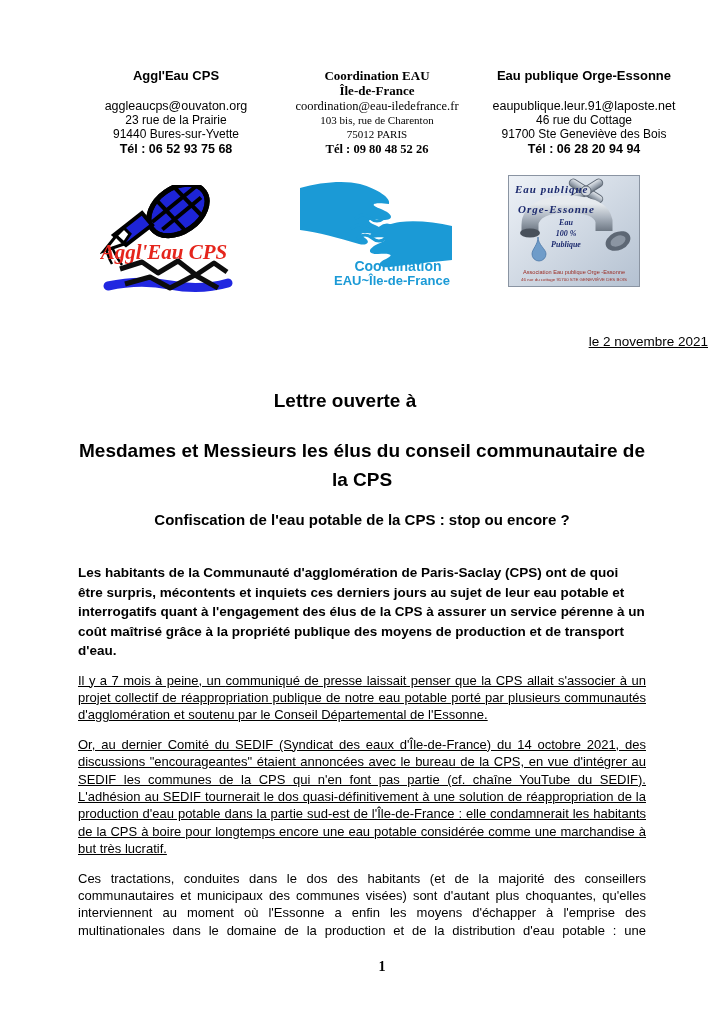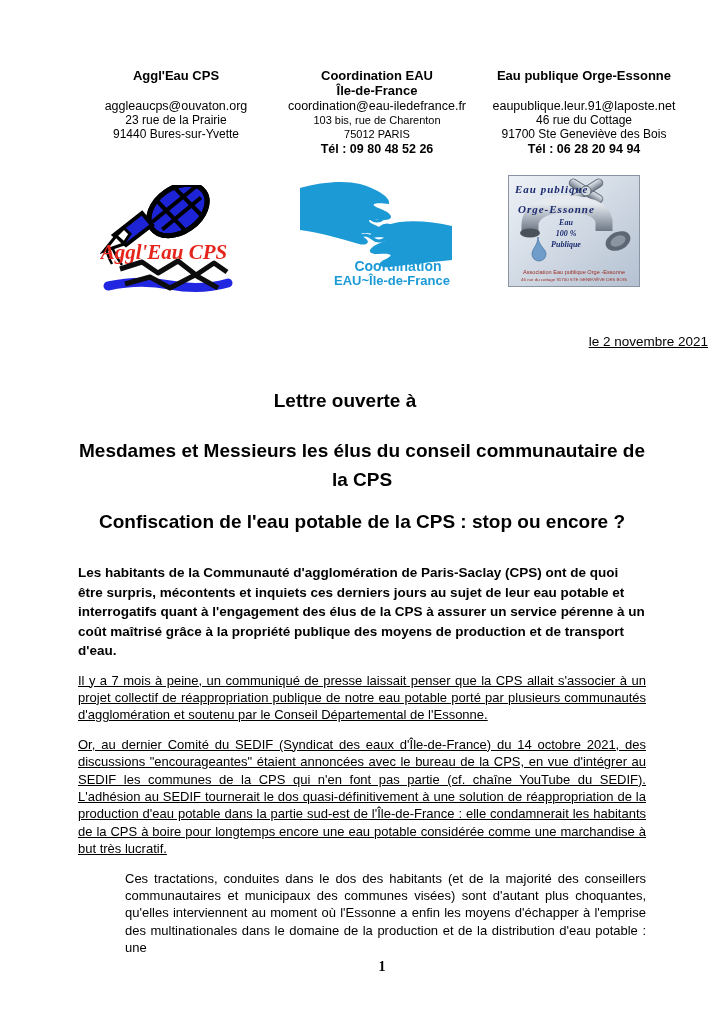--- a/index.html
+++ b/index.html
@@ -9,59 +9,60 @@
     font-family:"Liberation Sans","DejaVu Sans",sans-serif;color:#000;padding-left:40px;
   }
   
   .org-col{position:absolute;top:68px;text-align:center;}
   .org-col .name-block{height:31px;font-weight:bold;font-size:13px;line-height:15px;}
   .org-col .email{font-size:12.5px;line-height:14px;}
   .org-col .addr{font-size:12px;line-height:14px;}
   .org-col.small-addr .addr{font-size:11px;}
   .org-col .phone{font-weight:bold;font-size:12.5px;line-height:15px;margin-top:1px;}
   #org1{left:66px;width:220px;}
-  #org2{left:286px;width:182px;}
+  #org2{left:286px;width:182px;font-family:Liberation Serif, serif;}
   #org3{left:486px;width:196px;}
   
   .logo{position:absolute;}
   #logo1{left:100px;top:185px;width:135px;height:112px;}
   #logo2{left:300px;top:180px;width:152px;height:108px;}
   #logo3{left:508px;top:175px;width:132px;height:112px;}
   
   .date-line{position:absolute;top:334px;right:56px;font-size:13.5px;text-decoration:underline;}
   
   .title1{position:absolute;top:390px;left:61px;width:568px;text-align:center;
           font-size:19px;font-weight:bold;}
   .title2{position:absolute;top:424px;left:78px;width:568px;text-align:center;
           font-size:19px;font-weight:bold;line-height:29px;margin-top:12px;}
   .subtitle{position:absolute;top:511px;left:78px;width:568px;text-align:center;
-          font-size:19px;font-weight:bold;}
+          font-size:15px;font-weight:bold;}
   
   .body-block{position:absolute;top:563px;left:78px;width:568px;}
   .body-block p{margin:0 0 12px 0;}
   p.intro{font-weight:bold;font-size:13.5px;line-height:19.5px;text-align:left;margin-bottom:11px;}
   p.just{font-size:13px;line-height:17.4px;text-align:justify;text-decoration:underline;}
-  p.just-all{font-size:13px;line-height:17.4px;text-align:justify;text-align-last:justify;margin-left:47px;}
+  p.just-all{font-size:13px;line-height:17.4px;text-align:justify;text-align-last:justify;}
   .doc-link{text-decoration:underline;color:#000;}
   
   .page-number{position:absolute;bottom:48px;left:0;width:100%;text-align:center;
           font-family:"Liberation Serif","DejaVu Serif",serif;font-weight:bold;font-size:14px;}
 </style>
 </head>
 <body>
 
 <div class="page">
 
   <div class="org-col" id="org1">
     <div class="name-block">
       <div>Aggl'Eau CPS</div>
     </div>
     <div class="email">aggleaucps@ouvaton.org</div>
     <div class="addr">23 rue de la Prairie</div>
     <div class="addr">91440 Bures-sur-Yvette</div>
+    <div class="phone">Tél : 06 52 93 75 68</div>
   </div>
 
   <div class="org-col small-addr" id="org2">
     <div class="name-block">
       <div>Coordination EAU</div>
       <div>Île-de-France</div>
     </div>
     <div class="email">coordination@eau-iledefrance.fr</div>
     <div class="addr">103 bis, rue de Charenton</div>
     <div class="addr">75012 PARIS</div>

